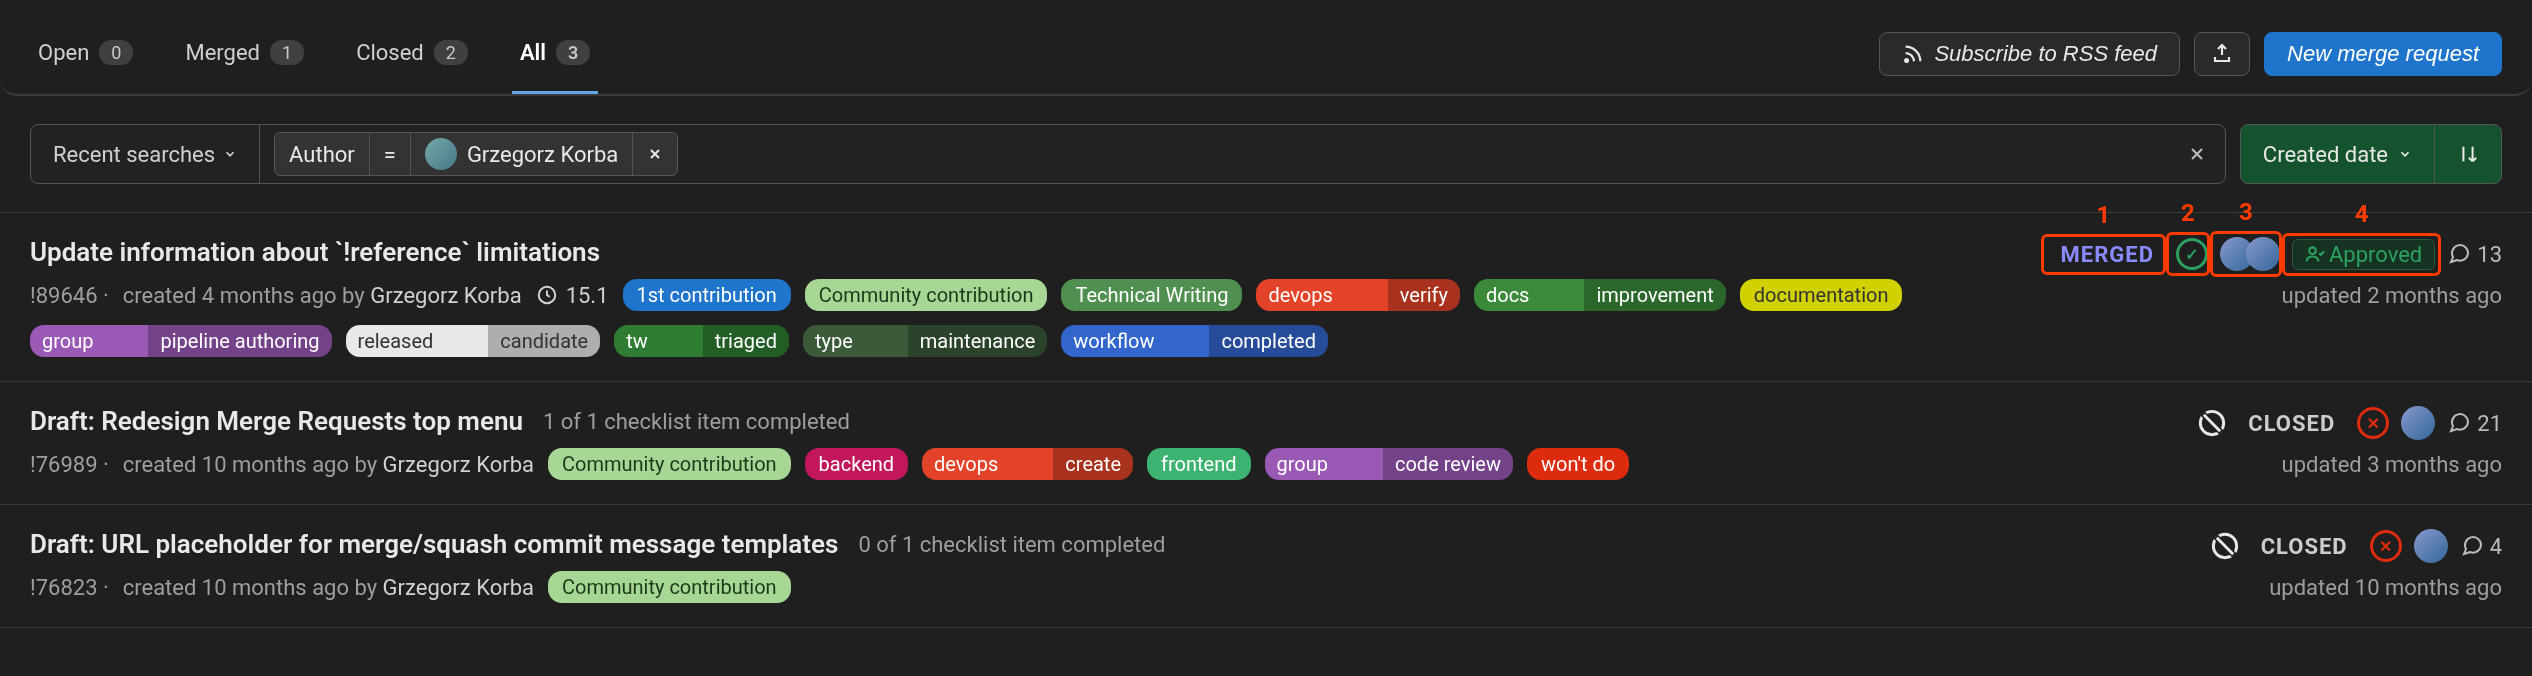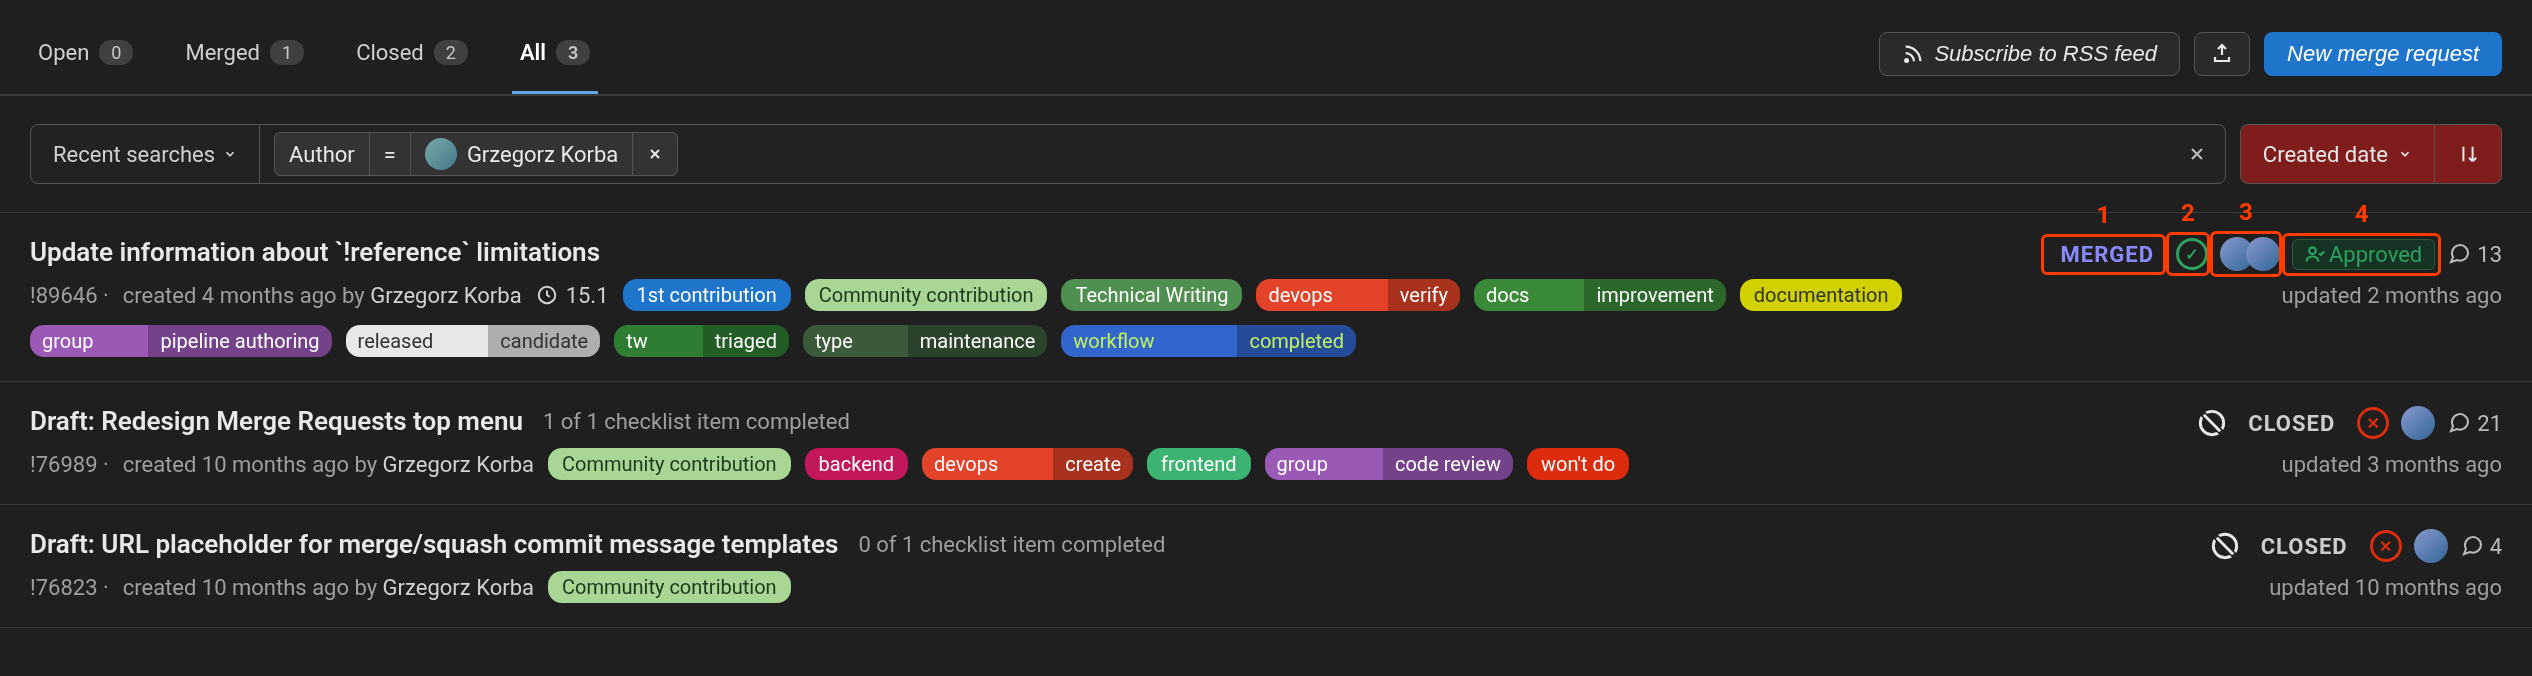--- a/index.html
+++ b/index.html
@@ -11,20 +11,21 @@
     width: 2532px;
   }
   
   .header {
     display: flex;
     align-items: center;
     justify-content: space-between;
     padding: 14px 30px 0 30px;
     border-bottom: 2px solid #3a3a3a;
     height: 96px;
+    border-radius: 17px;
   }
   .tabs { display: flex; gap: 36px; align-items: center; height: 100%; }
   .tab {
     display: flex; align-items: center; gap: 10px;
     padding: 0 8px; height: 100%;
     color: #d0d0d0; cursor: pointer;
     border-bottom: 3px solid transparent;
   }
   .tab.active {
     border-bottom: 3px solid #63a6e9;
@@ -71,21 +72,21 @@
   .chip-seg:last-child { border-right: none; }
   .avatar-sm {
     width: 32px; height: 32px; border-radius: 50%;
     background: linear-gradient(135deg,#7aa,#478);
     display:inline-block;
   }
   .clear-filter { margin-left: auto; padding: 0 18px; cursor: pointer; color:#bbb; }
   .sort-box {
     display: flex; align-items: center;
     border: 1px solid #555; border-radius: 8px;
-    background: #7f1d1d; height: 60px;
+    background: #14532d; height: 60px;
   }
   .sort-seg { padding: 0 22px; display:flex; align-items:center; gap:10px; height:100%; }
   .sort-seg:first-child { border-right: 1px solid #555; }
   
   .list { border-top: 1px solid #3a3a3a; }
   .item {
     display: flex; gap: 24px;
     padding: 24px 30px;
     border-bottom: 1px solid #3a3a3a;
     position: relative;
@@ -267,21 +268,21 @@
               <span class="label-value">pipeline authoring</span>
             </span><span class="label" style="background: rgb(232, 232, 232); color: rgb(51, 51, 51);">
               <span class="label-scope">released</span>
               <span class="label-value">candidate</span>
             </span><span class="label" style="background: rgb(46, 125, 50); color: rgb(255, 255, 255);">
               <span class="label-scope">tw</span>
               <span class="label-value">triaged</span>
             </span><span class="label" style="background: rgb(58, 90, 58); color: rgb(255, 255, 255);">
               <span class="label-scope">type</span>
               <span class="label-value">maintenance</span>
-            </span><span class="label" style="background: rgb(51, 102, 204); color: #bef264; gap: 28px;">
+            </span><span class="label" style="background: rgb(51, 102, 204); color: #ffffff;">
               <span class="label-scope">workflow</span>
               <span class="label-value">completed</span>
             </span></span>
       </div>
     </div>
     <div class="item-side">
       <div class="status-row">
 
         <span class="status-badge" style="color: rgb(138, 138, 255);">MERGED</span>
         <span class="pipe-icon pipe-success">✓</span>

